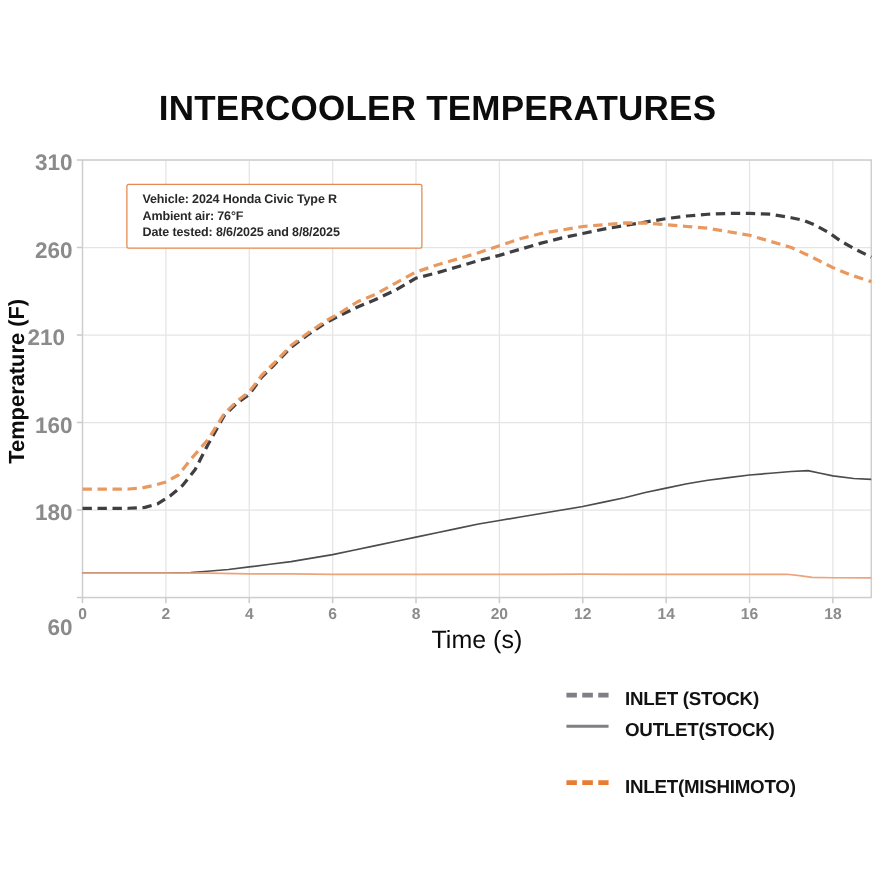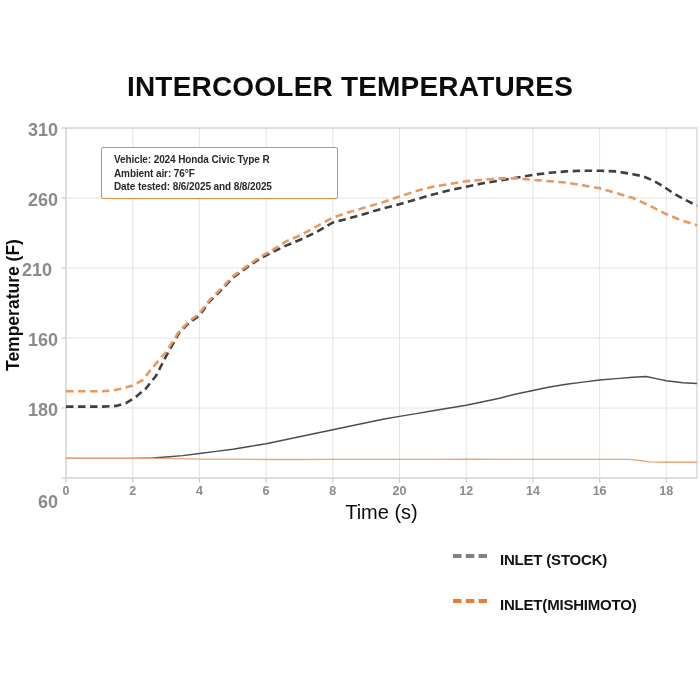--- a/index.html
+++ b/index.html
@@ -104,20 +104,26 @@
   </div>
 
 <div id="legend">
     <div class="lg-group">
       <div class="lg-row">
         <svg class="lg-swatch" width="34" height="10">
           <line x1="0" y1="5" x2="34" y2="5" stroke="#7f7f85" stroke-width="3.8" stroke-dasharray="8.5 4.3"></line>
         </svg>
         <span class="lg-label">INLET (STOCK)</span>
       </div>
+      <div class="lg-row">
+        <svg class="lg-swatch" width="34" height="10">
+          <line x1="0" y1="5" x2="34" y2="5" stroke="#7f7f85" stroke-width="2.4"></line>
+        </svg>
+        <span class="lg-label">OUTLET(STOCK)</span>
+      </div>
     </div>
     <div class="lg-group">
       <div class="lg-row">
         <svg class="lg-swatch" width="34" height="10">
           <line x1="0" y1="5" x2="34" y2="5" stroke="#e87c31" stroke-width="3.8" stroke-dasharray="8.5 4.3"></line>
         </svg>
         <span class="lg-label">INLET(MISHIMOTO)</span>
       </div>
     </div>
   </div>

